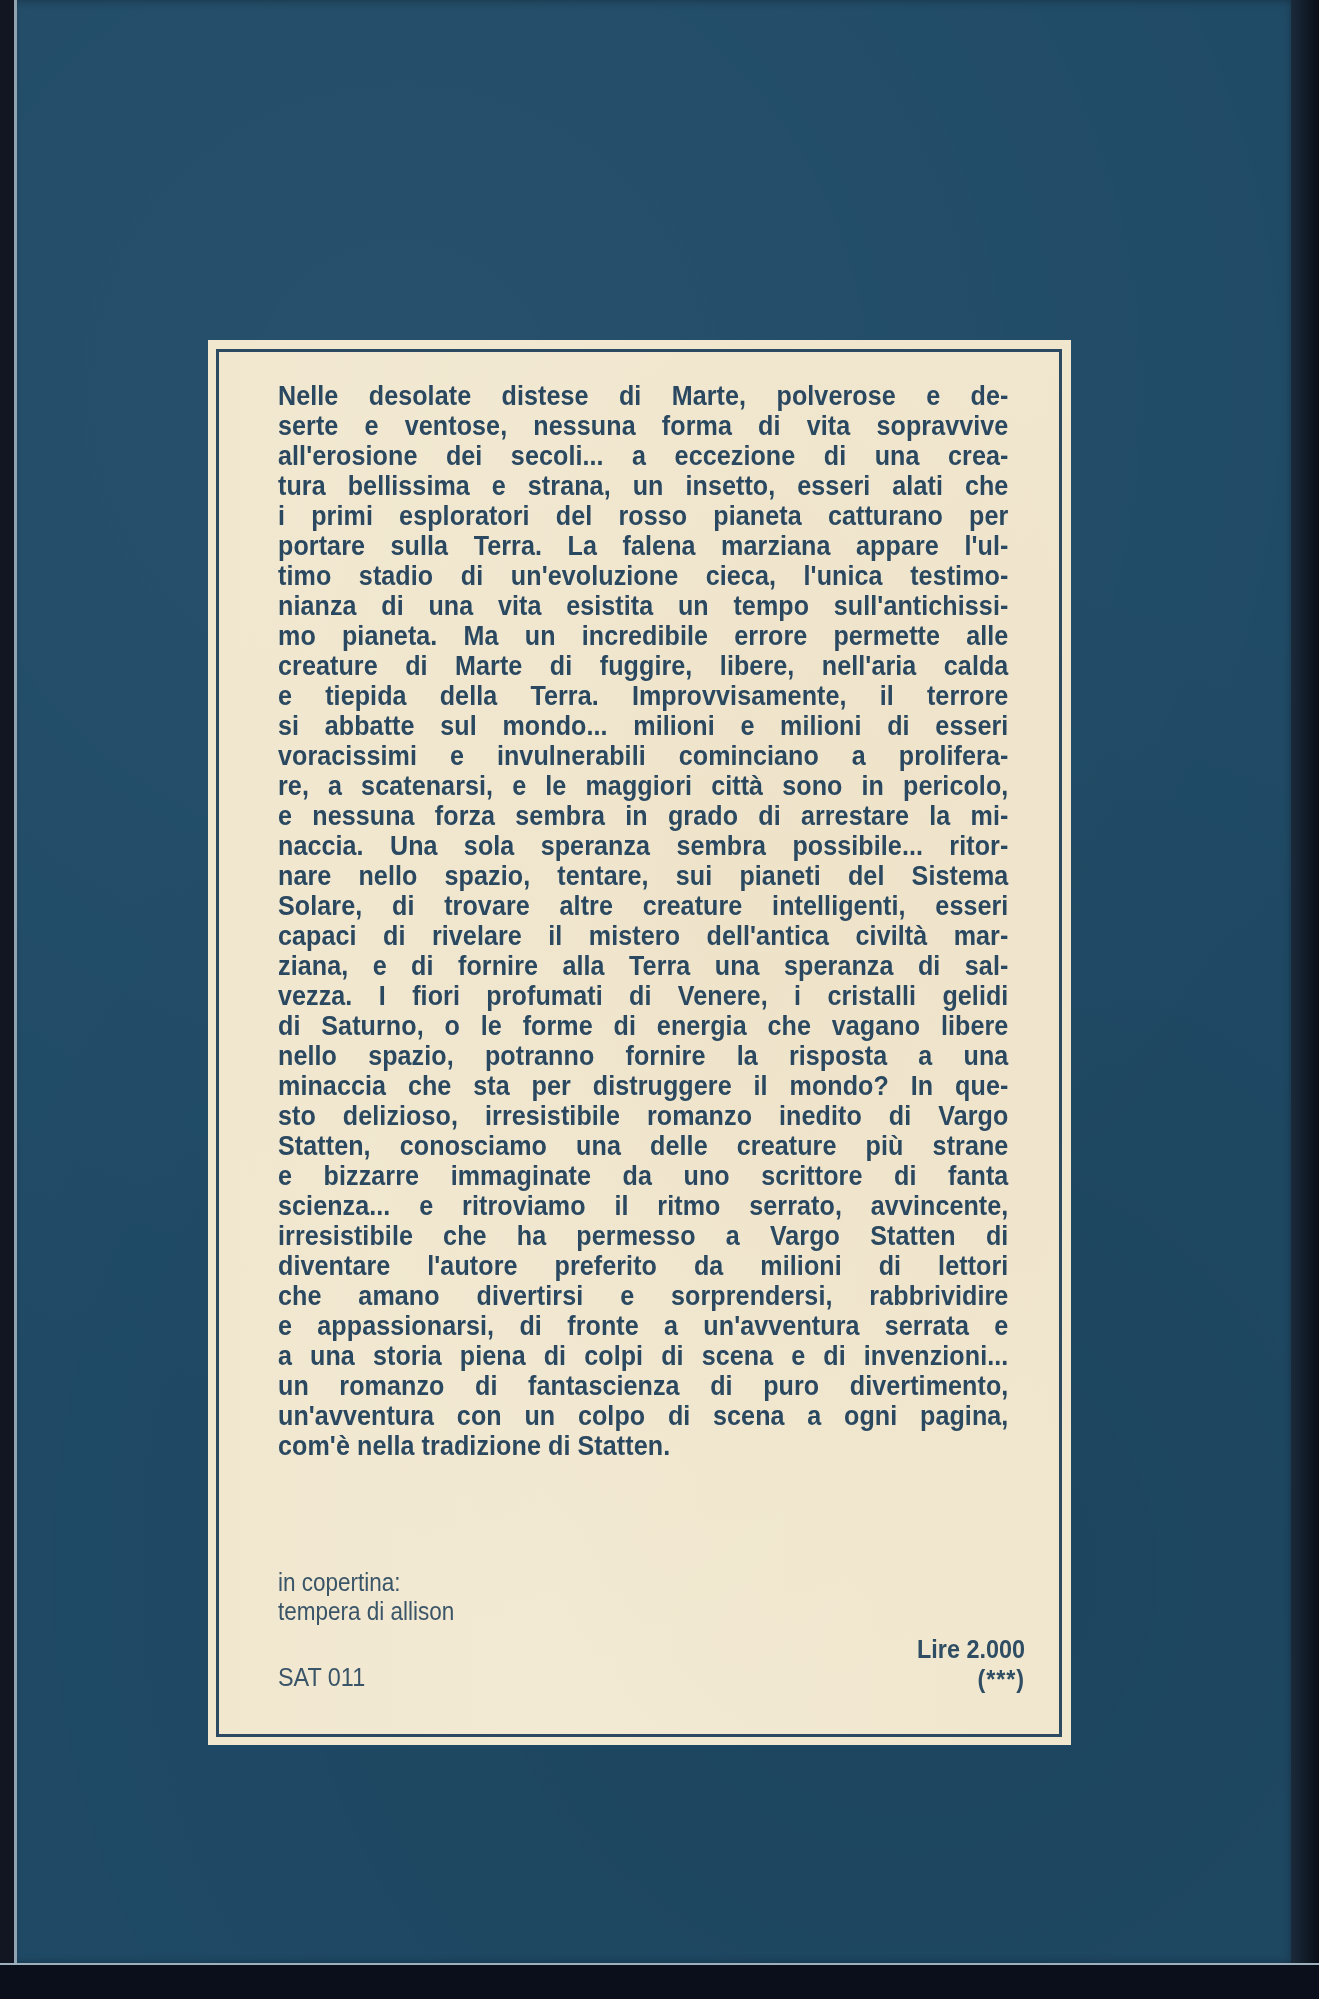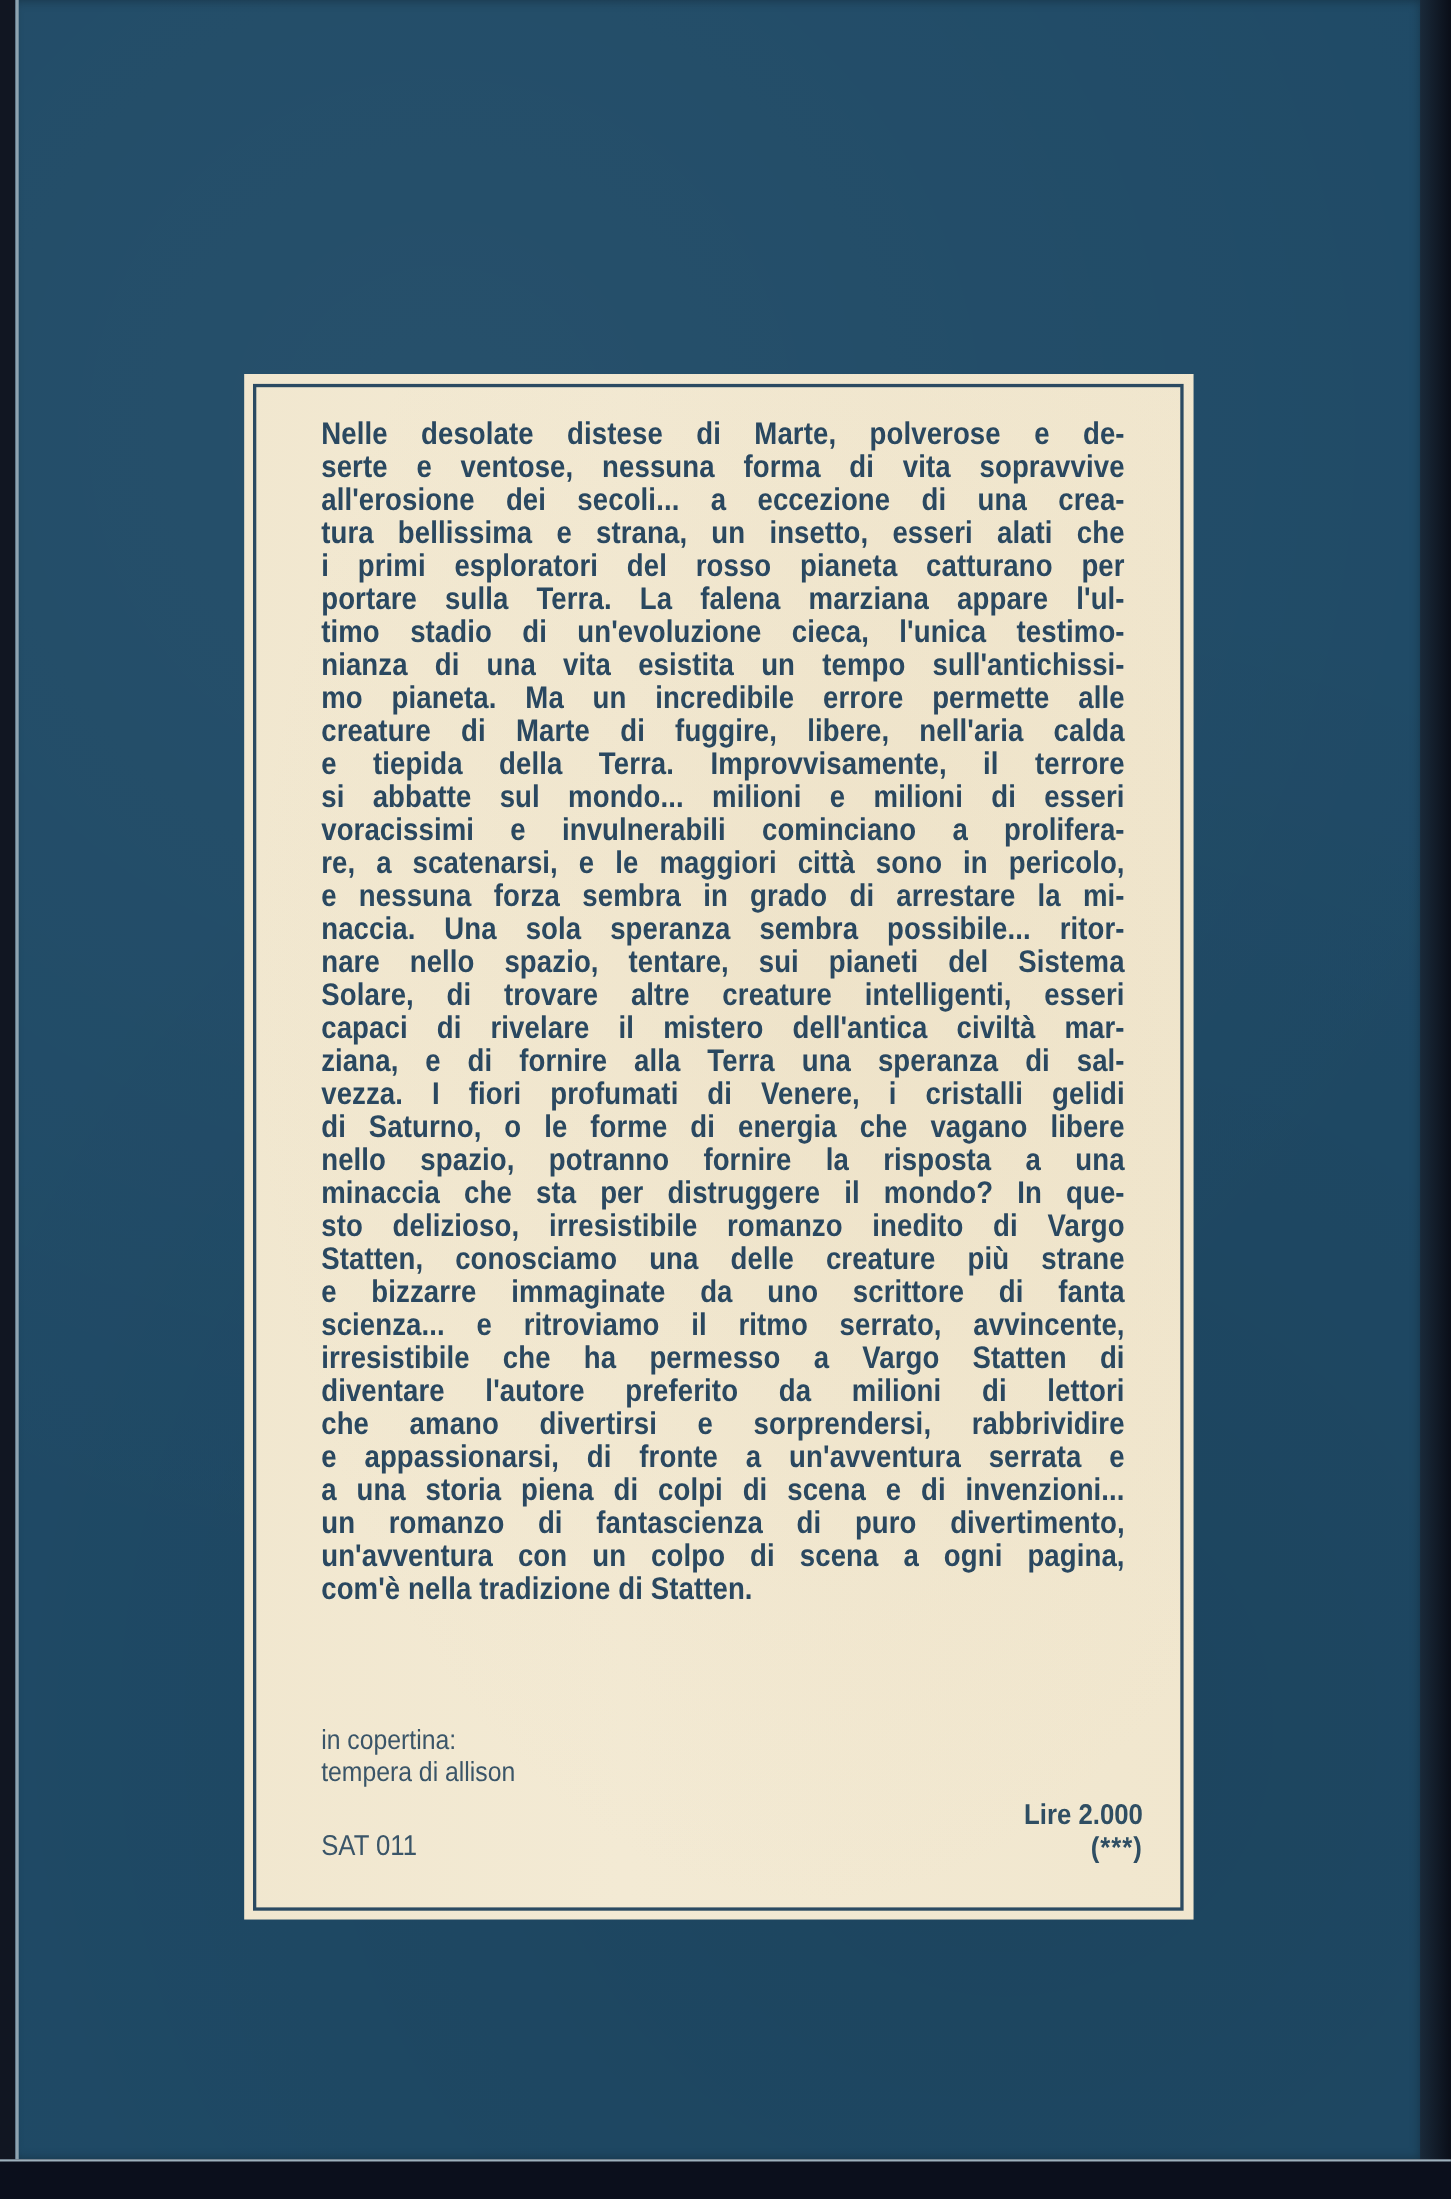--- a/index.html
+++ b/index.html
@@ -41,21 +41,21 @@
     position: absolute;
     left: 0;
     bottom: 0;
     width: 1319px;
     height: 34px;
     background: #0b0f1c;
     border-top: 2px solid #9db0bc;
   }
   .panel {
     position: absolute;
-    left: 222px;
+    left: 208px;
     top: 340px;
     width: 863px;
     height: 1405px;
     background: #f3ead4;
     background-image:
       radial-gradient(ellipse at 60% 40%, rgba(220,200,160,0.18) 0, rgba(0,0,0,0) 70%),
       linear-gradient(to right, rgba(230,215,180,0.15), rgba(255,255,255,0) 40%, rgba(230,215,180,0.18));
   }
   .frame {
     position: absolute;

